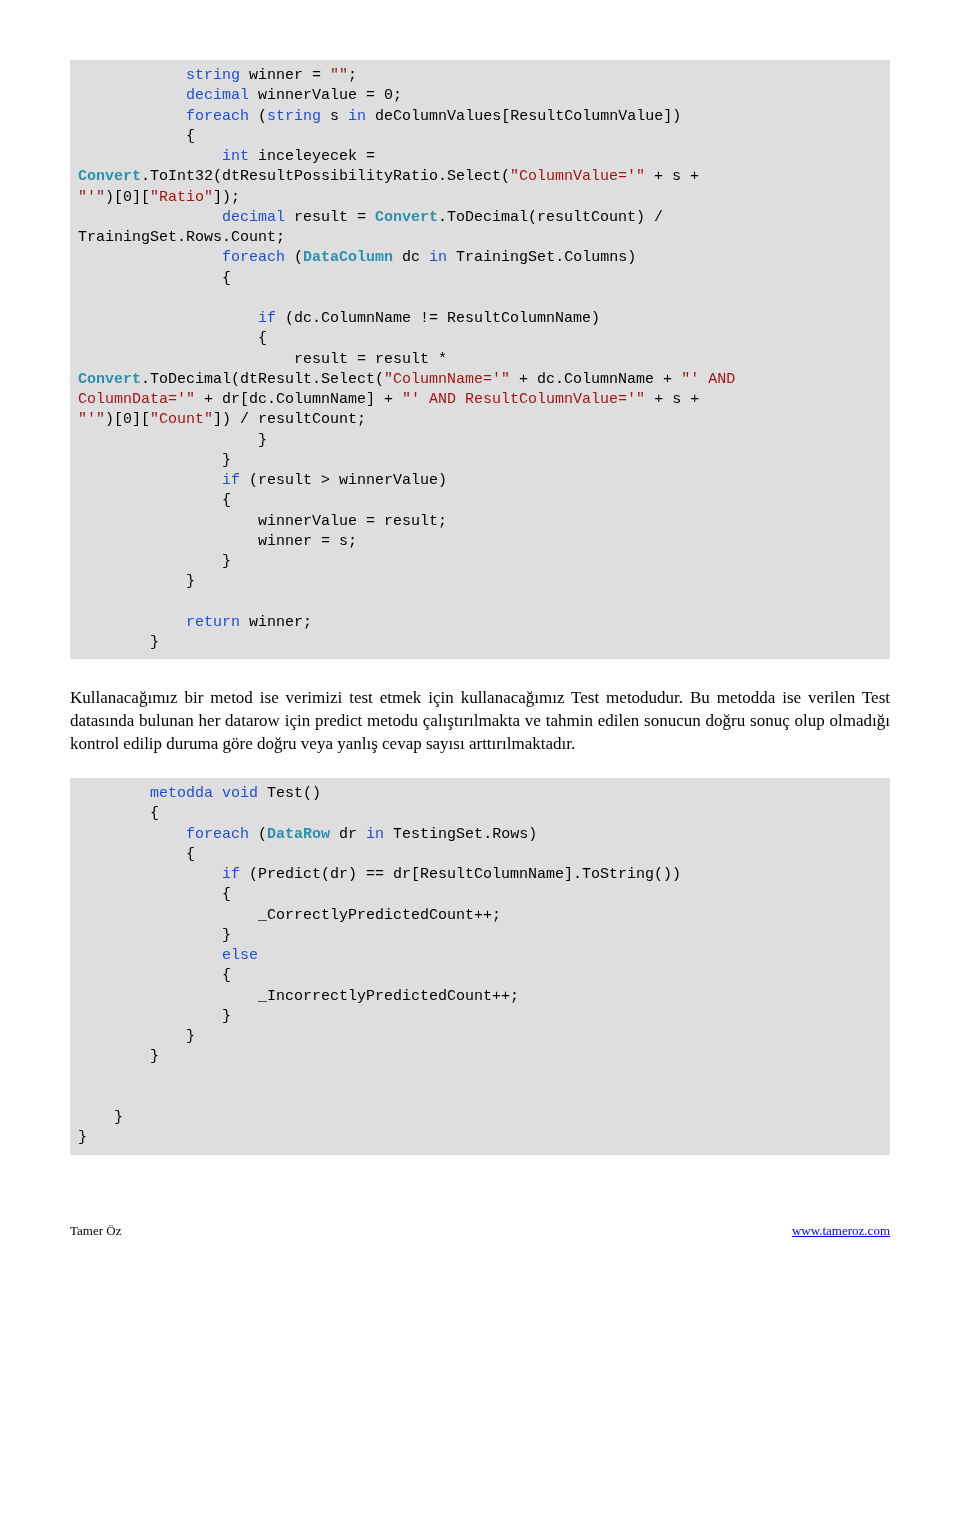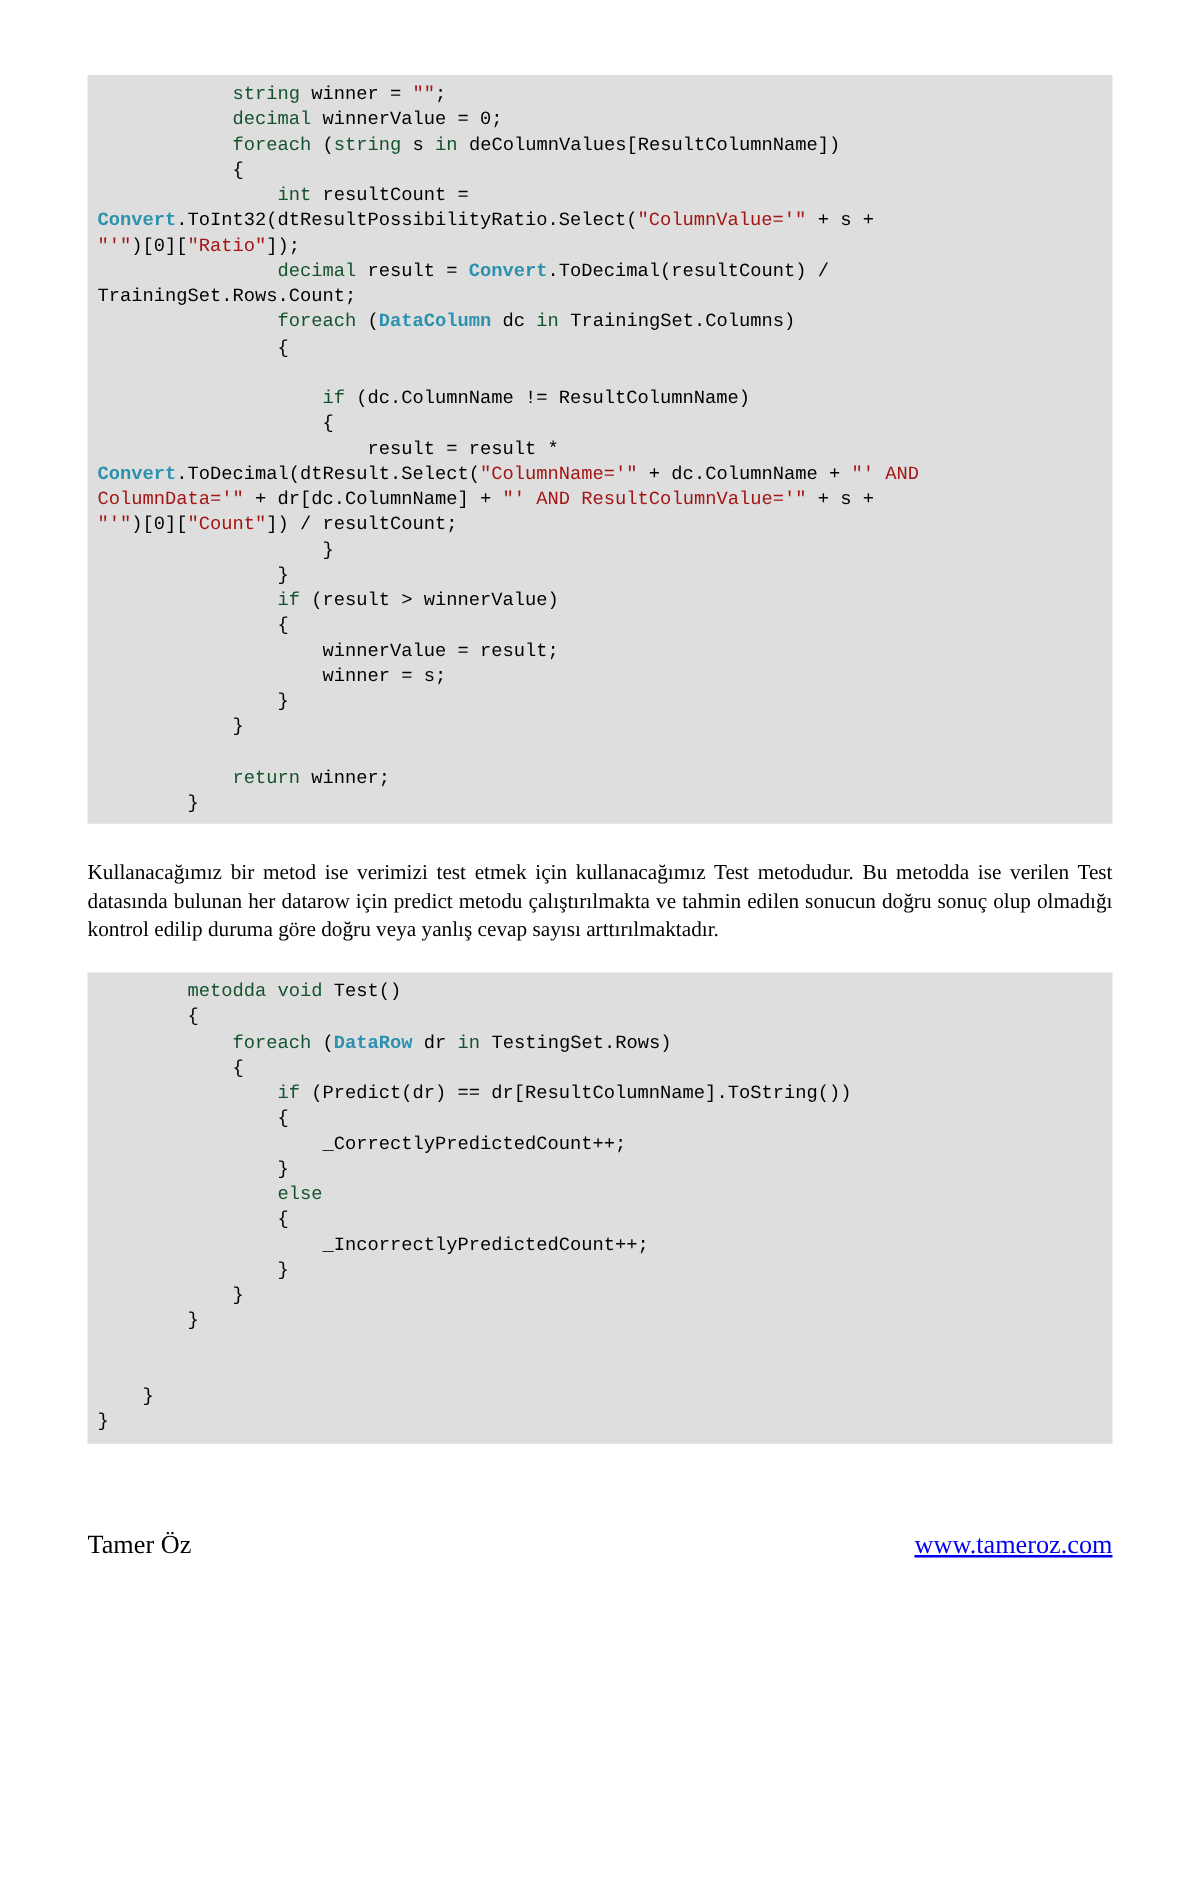--- a/index.html
+++ b/index.html
@@ -17,51 +17,51 @@
   .code-block {
     background: #dedede;
     font-family: "Courier New", Courier, monospace;
     font-size: 15px;
     line-height: 1.35;
     padding: 6px 8px;
     margin: 0 0 28px 0;
     white-space: pre;
     overflow: hidden;
   }
-  .k-blue { color: #14532d; }
+  .k-blue { color: #1d4ed8; }
   .k-teal { color: #2b91af; font-weight: bold; }
   .k-str  { color: #a31515; }
   .paragraph {
     font-family: Liberation Serif, serif;
     font-size: 17px;
     line-height: 1.35;
     margin: 0 0 22px 0;
     text-align: justify;
   }
   .footer {
     display: flex;
     justify-content: space-between;
     padding: 0 70px 30px 70px;
-    font-size: 21px;
+    font-size: 13px;
   }
   .footer a {
     color: #0000ee;
     text-decoration: underline;
   }
 </style>
 </head>
 <body>
 
 <div class="page">
 
 <div class="code-block"><span><span>            </span><span class="k-blue">string</span><span> winner = </span><span class="k-str">""</span><span>;</span></span>
 <span><span>            </span><span class="k-blue">decimal</span><span> winnerValue = 0;</span></span>
-<span><span>            </span><span class="k-blue">foreach</span><span> (</span><span class="k-blue">string</span><span> s </span><span class="k-blue">in</span><span> deColumnValues[ResultColumnName])</span></span>
+<span><span>            </span><span class="k-blue">foreach</span><span> (</span><span class="k-blue">string</span><span> s </span><span class="k-blue">in</span><span> deColumnValues[ResultColumnValue])</span></span>
 <span>            {</span>
-<span><span>                </span><span class="k-blue">int</span><span> resultCount = </span></span>
+<span><span>                </span><span class="k-blue">int</span><span> inceleyecek = </span></span>
 <span><span class="k-teal">Convert</span><span>.ToInt32(dtResultPossibilityRatio.Select(</span><span class="k-str">"ColumnValue='"</span><span> + s + </span></span>
 <span><span class="k-str">"'"</span><span>)[0][</span><span class="k-str">"Ratio"</span><span>]);</span></span>
 <span><span>                </span><span class="k-blue">decimal</span><span> result = </span><span class="k-teal">Convert</span><span>.ToDecimal(resultCount) / </span></span>
 <span>TrainingSet.Rows.Count;</span>
 <span><span>                </span><span class="k-blue">foreach</span><span> (</span><span class="k-teal">DataColumn</span><span> dc </span><span class="k-blue">in</span><span> TrainingSet.Columns)</span></span>
 <span>                {</span>
 <span></span>
 <span><span>                    </span><span class="k-blue">if</span><span> (dc.ColumnName != ResultColumnName)</span></span>
 <span>                    {</span>
 <span>                        result = result * </span>

